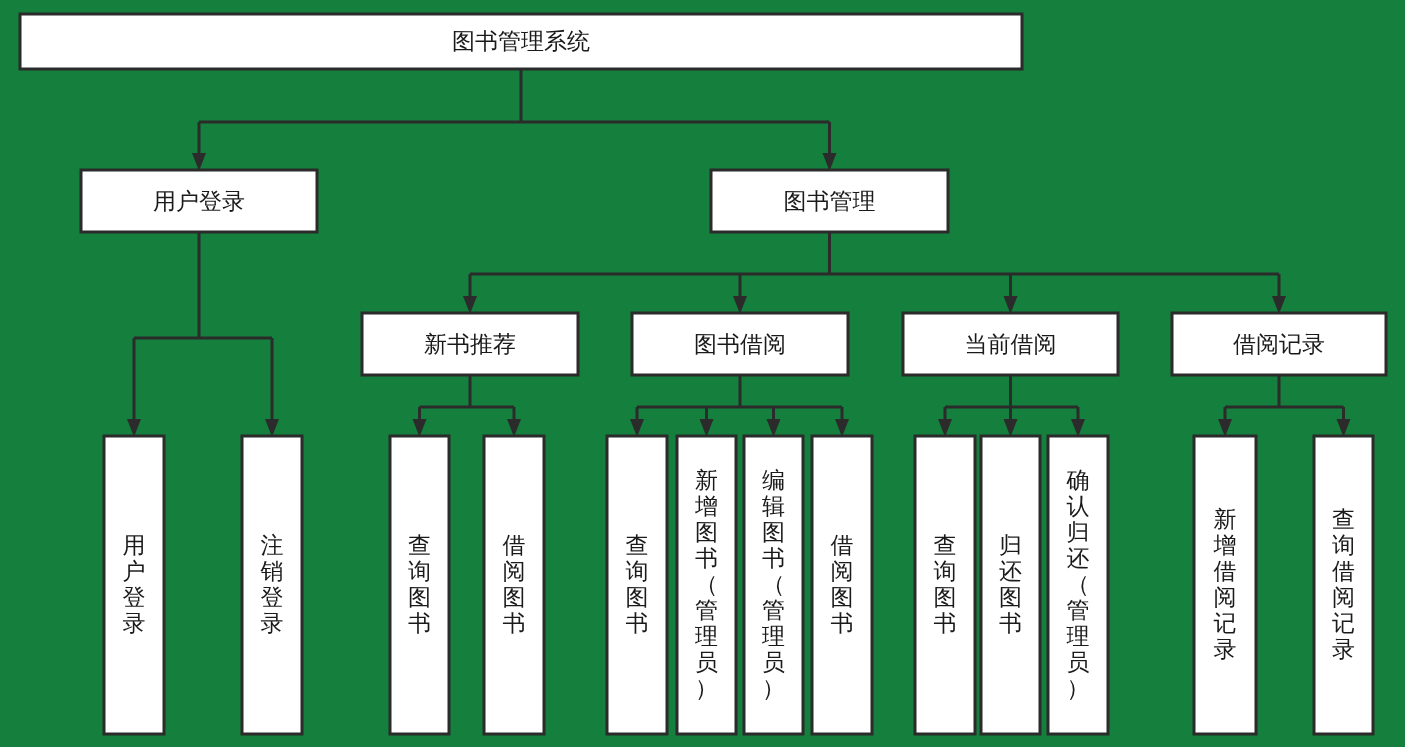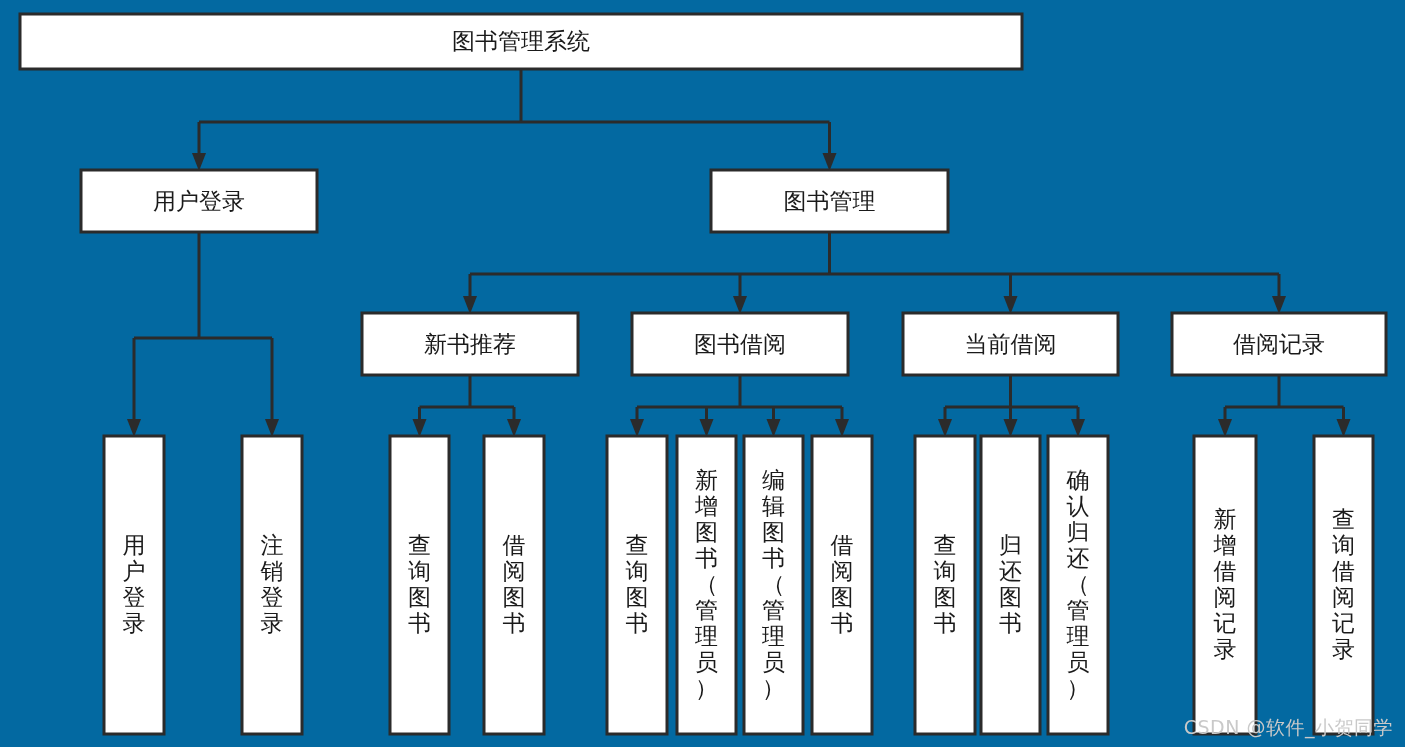--- a/index.html
+++ b/index.html
@@ -4,21 +4,21 @@
 <style>
   html, body {
     margin: 0;
     padding: 0;
     background: #ffffff;
   }
   #stage {
     position: relative;
     width: 1405px;
     height: 747px;
-    background: #0369a1;
+    background: #15803d;
     font-family: "DejaVu Sans", "Liberation Sans", sans-serif;
     overflow: hidden;
     text-decoration: underline;
   }
   svg#diagram {
     position: absolute;
     left: 0;
     top: 0;
     width: 1405px;
     height: 747px;
@@ -213,14 +213,13 @@
         <g>
           <rect x="1194" y="436" width="62" height="298" class="node-rect"></rect>
           <text x="1225" class="node-label-v"><tspan x="1225" y="527">新</tspan><tspan x="1225" y="553">增</tspan><tspan x="1225" y="579">借</tspan><tspan x="1225" y="605">阅</tspan><tspan x="1225" y="631">记</tspan><tspan x="1225" y="657">录</tspan></text>
         </g>
         <g>
           <rect x="1314" y="436" width="59" height="298" class="node-rect"></rect>
           <text x="1343.5" class="node-label-v"><tspan x="1343.5" y="527">查</tspan><tspan x="1343.5" y="553">询</tspan><tspan x="1343.5" y="579">借</tspan><tspan x="1343.5" y="605">阅</tspan><tspan x="1343.5" y="631">记</tspan><tspan x="1343.5" y="657">录</tspan></text>
         </g>
       </g>
   </svg>
-  <div class="watermark">CSDN @软件_小贺同学</div>
 </div>
 
 </body></html>

